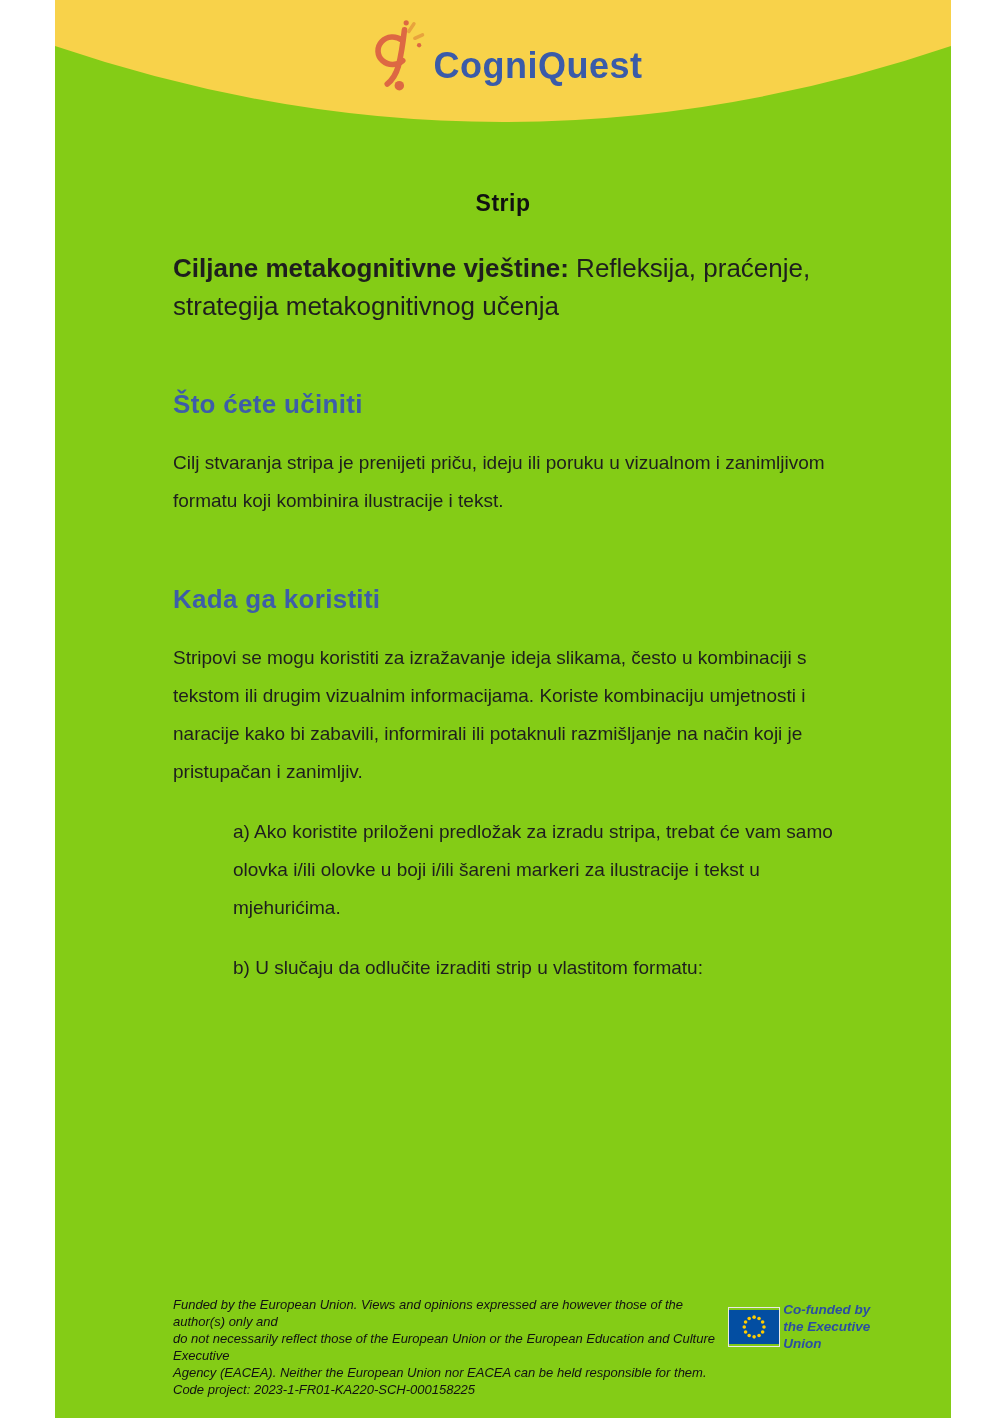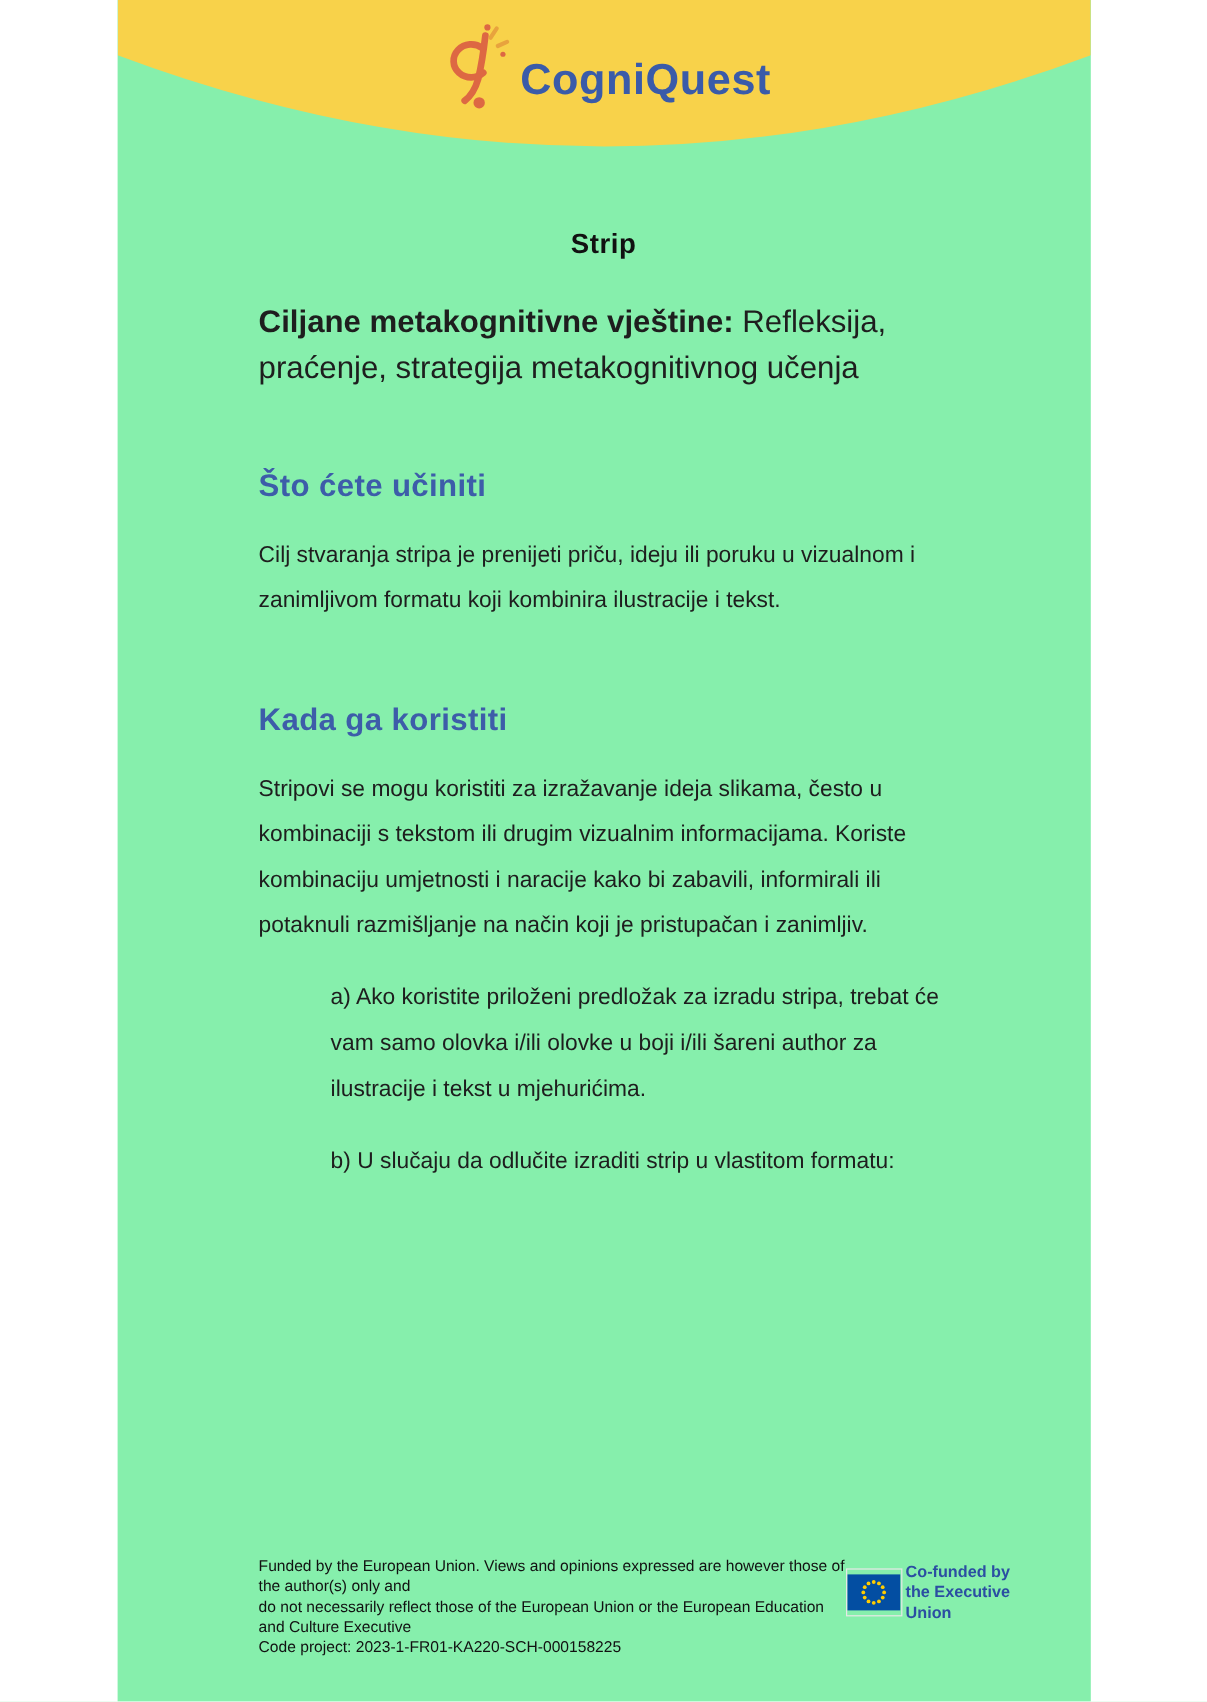--- a/index.html
+++ b/index.html
@@ -11,24 +11,24 @@
     --sparkle-gold:#E8A33D;
     --eu-flag-blue:#034EA2;
     --eu-star-yellow:#FFCC00;
     --eu-text-navy:#2B4EA2;
   }
   *{margin:0;padding:0;box-sizing:border-box;}
   html,body{background:#ffffff;}
   body{font-family:"Liberation Sans", sans-serif;color:var(--text-black);}
   .page{
     position:relative;
-    width:811px;
+    width:896px;
     height:1418px;
     margin:0 auto;
-    background:#86efac;
+    background:#84cc16;
     overflow:hidden;
   }
   
   .header{position:relative;width:100%;height:140px;}
   .header-curve{display:block;width:100%;height:140px;}
   .logo{
     position:absolute;top:18px;left:0;right:0;
     display:flex;justify-content:center;align-items:center;gap:8px;
   }
   .logo-icon-svg{display:block;width:62px;height:82px;}
@@ -52,21 +52,21 @@
     margin-top:64px;
   }
   .section-paragraph{
     font-size:19px;line-height:38px;max-width:786px;margin-top:24px;
   }
   .section-items{margin-left:60px;max-width:716px;}
   .section-item{font-size:19px;line-height:38px;margin-top:22px;}
   
   .footer{
     position:absolute;left:118px;right:52px;top:1296px;
-    display:flex;justify-content:center;align-items:flex-start;
+    display:flex;justify-content:center;align-items:flex-start;font-style:italic;
   }
   .disclaimer{max-width:648px;font-size:13px;line-height:17px;color:#111;}
   .eu-badge{display:flex;align-items:center;gap:4px;padding-top:5px;}
   .eu-flag-svg{display:block;width:56px;height:38px;outline:1px solid #e8e8e8;}
   .eu-cofunded{
     font-size:13.5px;font-weight:bold;color:var(--eu-text-navy);line-height:17px;
   }
   
   .curve-fill{fill:var(--yellow);}
   .orange-stroke{stroke:var(--logo-orange);fill:none;stroke-linecap:round;}
@@ -113,31 +113,32 @@
       <p class="section-paragraph">Cilj stvaranja stripa je prenijeti priču, ideju ili poruku u vizualnom i zanimljivom formatu koji kombinira ilustracije i tekst.</p>
     </section>
 
     <section class="section">
       <h2 class="section-heading">Kada ga koristiti</h2>
       <p class="section-paragraph">Stripovi se mogu koristiti za izražavanje ideja slikama, često u kombinaciji s tekstom ili drugim vizualnim informacijama. Koriste kombinaciju umjetnosti i naracije kako bi zabavili, informirali ili potaknuli razmišljanje na način koji je pristupačan i zanimljiv.</p>
     </section>
 
     <section class="section">
       <div class="section-items">
-        <p class="section-item">a) Ako koristite priloženi predložak za izradu stripa, trebat će vam samo olovka i/ili olovke u boji i/ili šareni author za ilustracije i tekst u mjehurićima.</p>
+        <p class="section-item">a) Ako koristite priloženi predložak za izradu stripa, trebat će vam samo olovka i/ili olovke u boji i/ili šareni markeri za ilustracije i tekst u mjehurićima.</p>
         <p class="section-item">b) U slučaju da odlučite izraditi strip u vlastitom formatu:</p>
       </div>
     </section>
 
   </main>
 
   <footer class="footer">
     <div class="disclaimer">
       <div>Funded by the European Union. Views and opinions expressed are however those of the author(s) only and</div>
       <div>do not necessarily reflect those of the European Union or the European Education and Culture Executive</div>
+      <div>Agency (EACEA). Neither the European Union nor EACEA can be held responsible for them.</div>
       <div>Code project: 2023-1-FR01-KA220-SCH-000158225</div>
     </div>
     <div class="eu-badge">
       <svg class="eu-flag-svg" viewBox="0 0 56 38" aria-hidden="true">
         <rect class="flag-bg" x="0" y="0" width="56" height="38"></rect>
         <circle class="flag-star" cx="28" cy="8" r="2"></circle>
         <circle class="flag-star" cx="33.5" cy="9.5" r="2"></circle>
         <circle class="flag-star" cx="37.5" cy="13.5" r="2"></circle>
         <circle class="flag-star" cx="39" cy="19" r="2"></circle>
         <circle class="flag-star" cx="37.5" cy="24.5" r="2"></circle>

